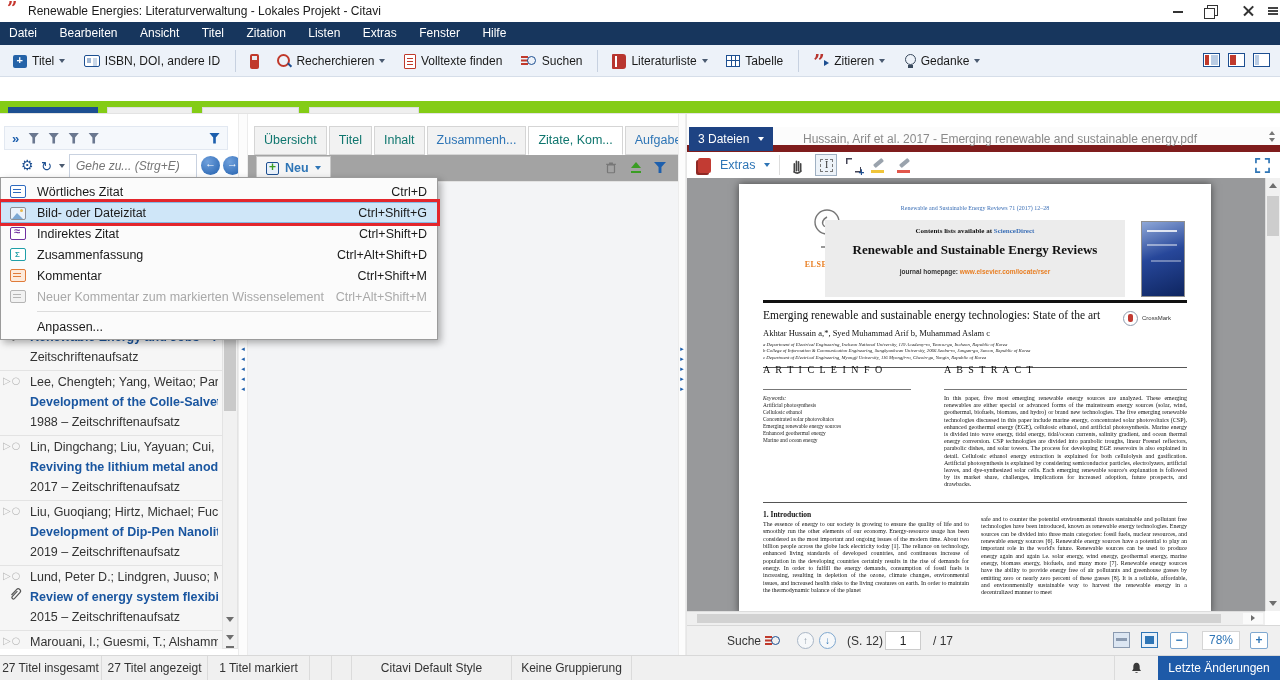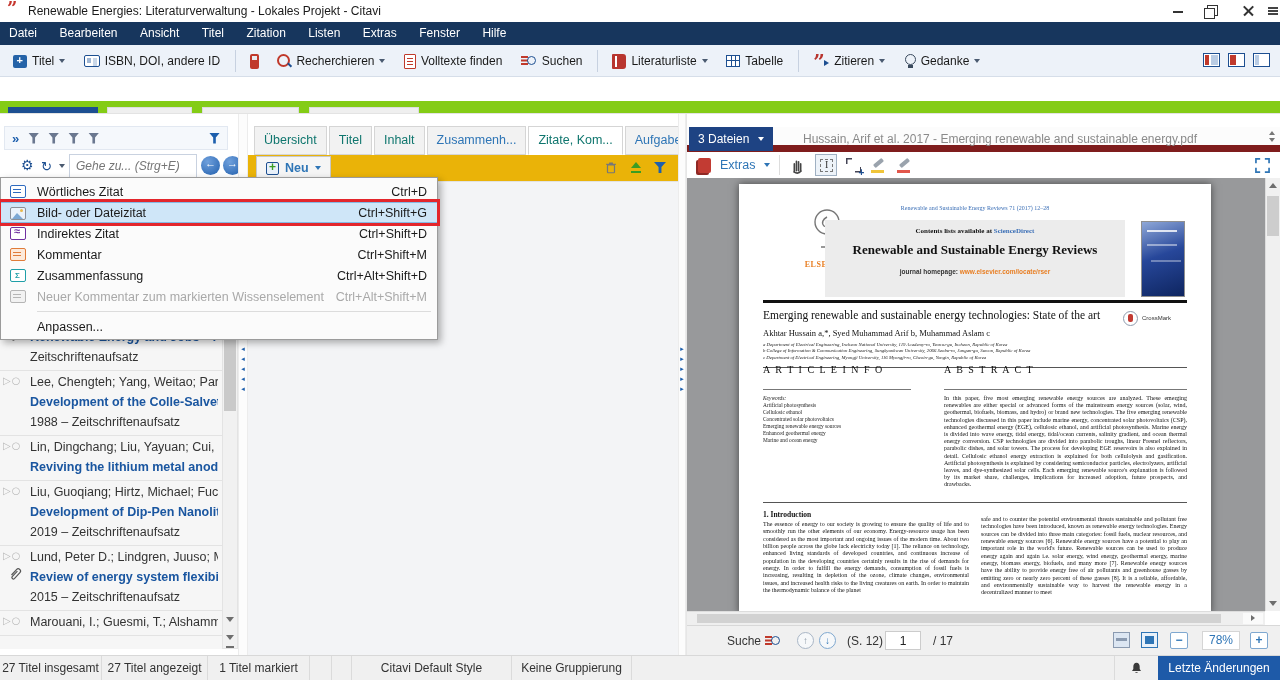--- a/index.html
+++ b/index.html
@@ -125,21 +125,21 @@
   .sp-left { left:238px; width:10px; }
   .sp-right { left:678px; width:8px; }
   .sp-arrows { position:absolute; top:230px; left:0; width:100%; text-align:center; color:#1D5FAD; font-size:7px; line-height:10px; font-family:"DejaVu Sans",sans-serif; }
 
   
   .mid-panel { position:absolute; left:248px; top:0; width:430px; height:100%; background:#fff; }
   .mp-tabs { position:absolute; top:12px; left:6px; right:0; height:29px; white-space:nowrap; overflow:hidden; }
   .mtab { display:inline-block; padding:6px 9px 7px 9px; font-size:12.5px; background:#F2F2F2; border:1px solid #D5D5D5; margin-right:2px; color:#0f766e; }
   .mtab.linkish { color:#2E75B6; }
   .mtab.active { background:#fff; border-bottom-color:#fff; }
-  .mp-neurow { position:absolute; top:41px; left:0; right:0; height:26px; background:#eab308; }
+  .mp-neurow { position:absolute; top:41px; left:0; right:0; height:26px; background:#a3a3a3; }
   .neu-btn { position:absolute; left:8px; top:1px; height:24px; display:flex; align-items:center; gap:6px; padding:0 9px; border:1px solid #C8C8C8; background:#F5F5F5; color:#2E75B6; font-size:12.5px; font-weight:bold; }
   .neu-icon { width:13px; height:13px; border:1.4px solid #1D4F91; border-radius:2px; background:#E8F0FA; position:relative; }
   .neu-icon::after { content:"+"; position:absolute; left:2px; top:-3px; color:#3A9D23; font-weight:bold; font-size:12px; }
   .mp-tools { position:absolute; right:12px; top:5px; display:flex; gap:12px; align-items:center; }
   .collapse-ic { width:12px; height:12px; position:relative; }
   .collapse-ic::before { content:""; position:absolute; left:1px; top:0; border-left:5px solid transparent; border-right:5px solid transparent; border-bottom:6px solid #3A9D23; }
   .collapse-ic::after { content:""; position:absolute; left:1px; bottom:1px; width:10px; height:2px; background:#3A9D23; }
   .mp-content { position:absolute; top:67px; left:0; right:0; bottom:0; background:#F3F4F6; border-top:1px solid #E2E2E2; }
 
   
@@ -397,20 +397,21 @@
         <div class="ref-item">
           <span class="ri-markers">▷○</span>
           <div class="ri-line">Lee, Chengteh; Yang, Weitao; Parr,</div>
           <div class="ri-line ri-title">Development of the Colle-Salvett</div>
           <div class="ri-line">1988 – Zeitschriftenaufsatz</div>
         </div>
         <div class="ref-item">
           <span class="ri-markers">▷○</span>
           <div class="ri-line">Lin, Dingchang; Liu, Yayuan; Cui, Yi</div>
           <div class="ri-line ri-title">Reviving the lithium metal anode</div>
+          <div class="ri-line">2017 – Zeitschriftenaufsatz</div>
         </div>
         <div class="ref-item">
           <span class="ri-markers">▷○</span>
           <div class="ri-line">Liu, Guoqiang; Hirtz, Michael; Fuc</div>
           <div class="ri-line ri-title">Development of Dip-Pen Nanolit</div>
           <div class="ri-line">2019 – Zeitschriftenaufsatz</div>
         </div>
         <div class="ref-item">
           <span class="ri-markers">▷○</span>
           <svg class="clip-svg" style="top:21px" viewBox="0 0 14 16">
@@ -473,28 +474,28 @@
         <span class="cmi cmi-image"></span>
         <span>Bild- oder Dateizitat</span>
         <span class="cm-shortcut">Ctrl+Shift+G</span>
       </div>
       <div class="cm-row">
         <span class="cmi cmi-indirect"></span>
         <span>Indirektes Zitat</span>
         <span class="cm-shortcut">Ctrl+Shift+D</span>
       </div>
       <div class="cm-row">
+        <span class="cmi cmi-summary"></span>
+        <span>Zusammenfassung</span>
+        <span class="cm-shortcut">Ctrl+Alt+Shift+D</span>
+      </div>
+      <div class="cm-row">
         <span class="cmi cmi-comment"></span>
         <span>Kommentar</span>
         <span class="cm-shortcut">Ctrl+Shift+M</span>
-      </div>
-      <div class="cm-row">
-        <span class="cmi cmi-summary"></span>
-        <span>Zusammenfassung</span>
-        <span class="cm-shortcut">Ctrl+Alt+Shift+D</span>
       </div>
       <div class="cm-row disabled">
         <span class="cmi cmi-gray"></span>
         <span>Neuer Kommentar zum markierten Wissenselement</span>
         <span class="cm-shortcut">Ctrl+Alt+Shift+M</span>
       </div>
       <div class="cm-sep"></div>
       <div class="cm-row">
         <span>Anpassen...</span>
       </div>

